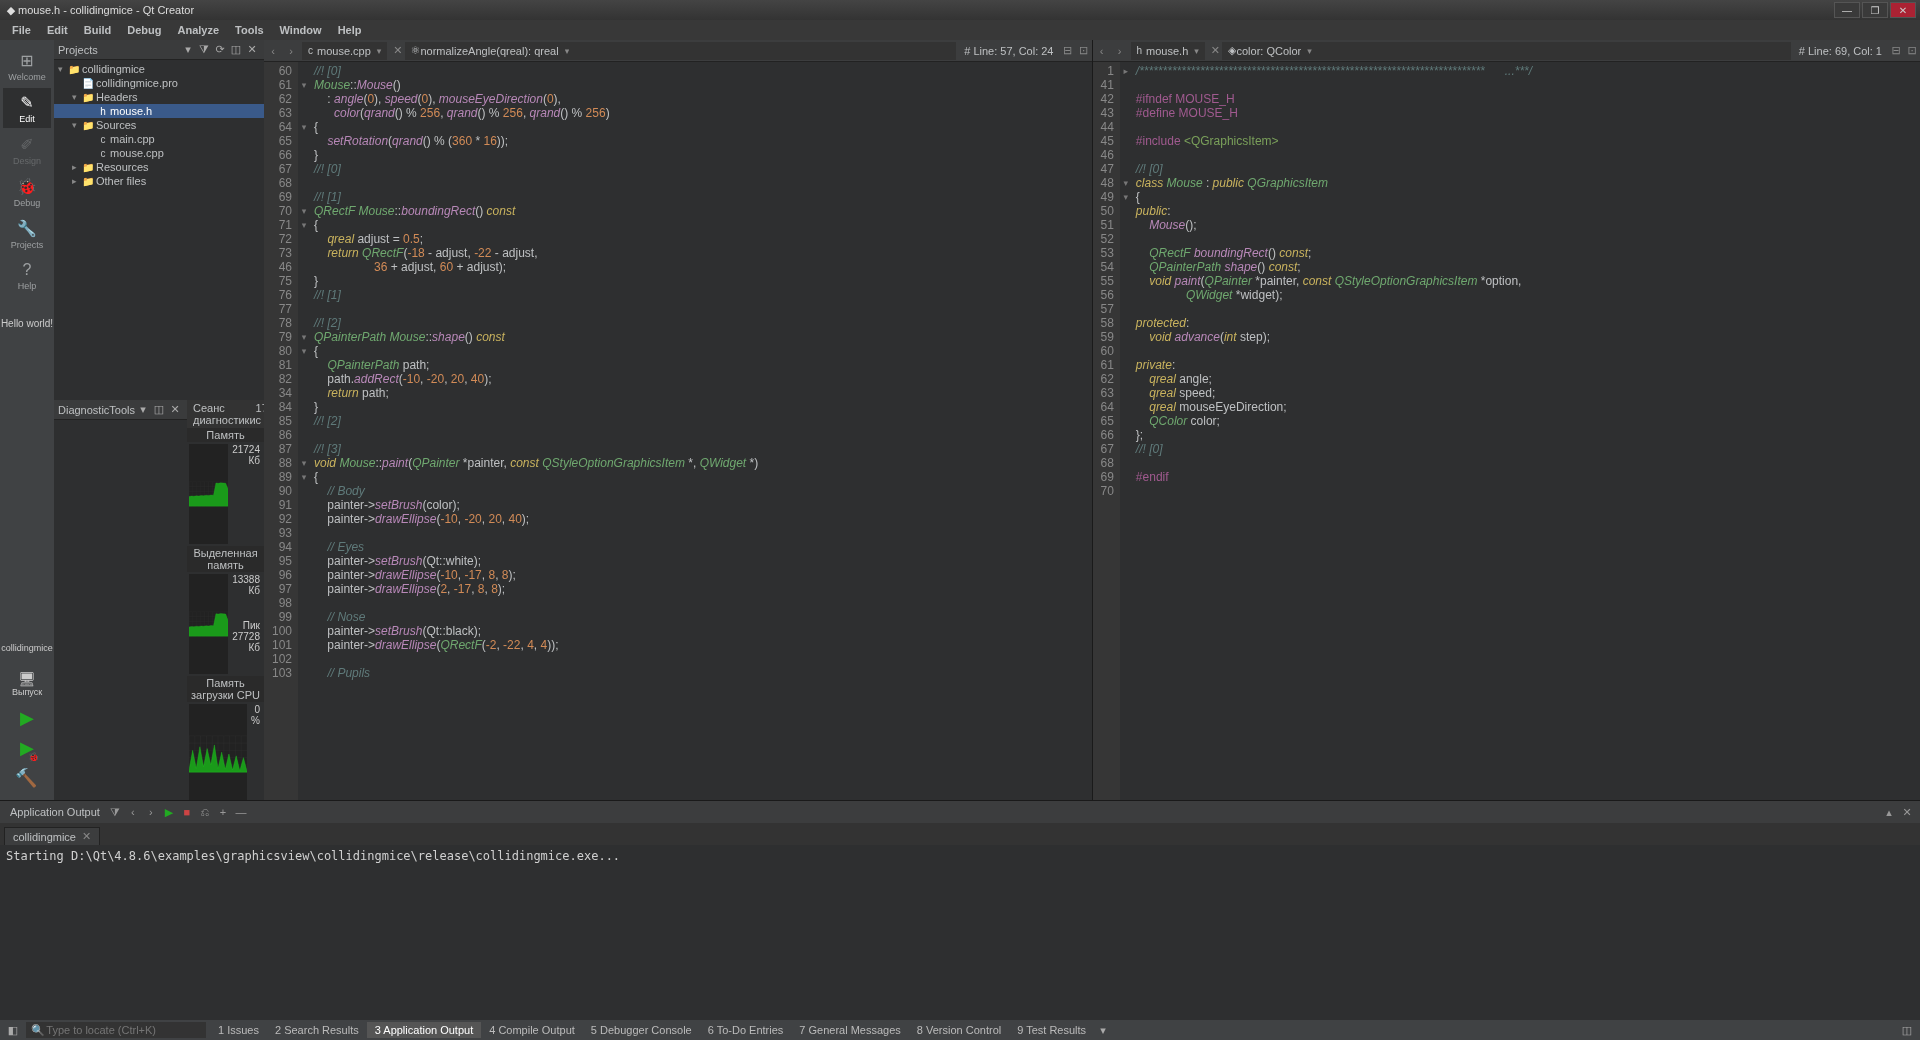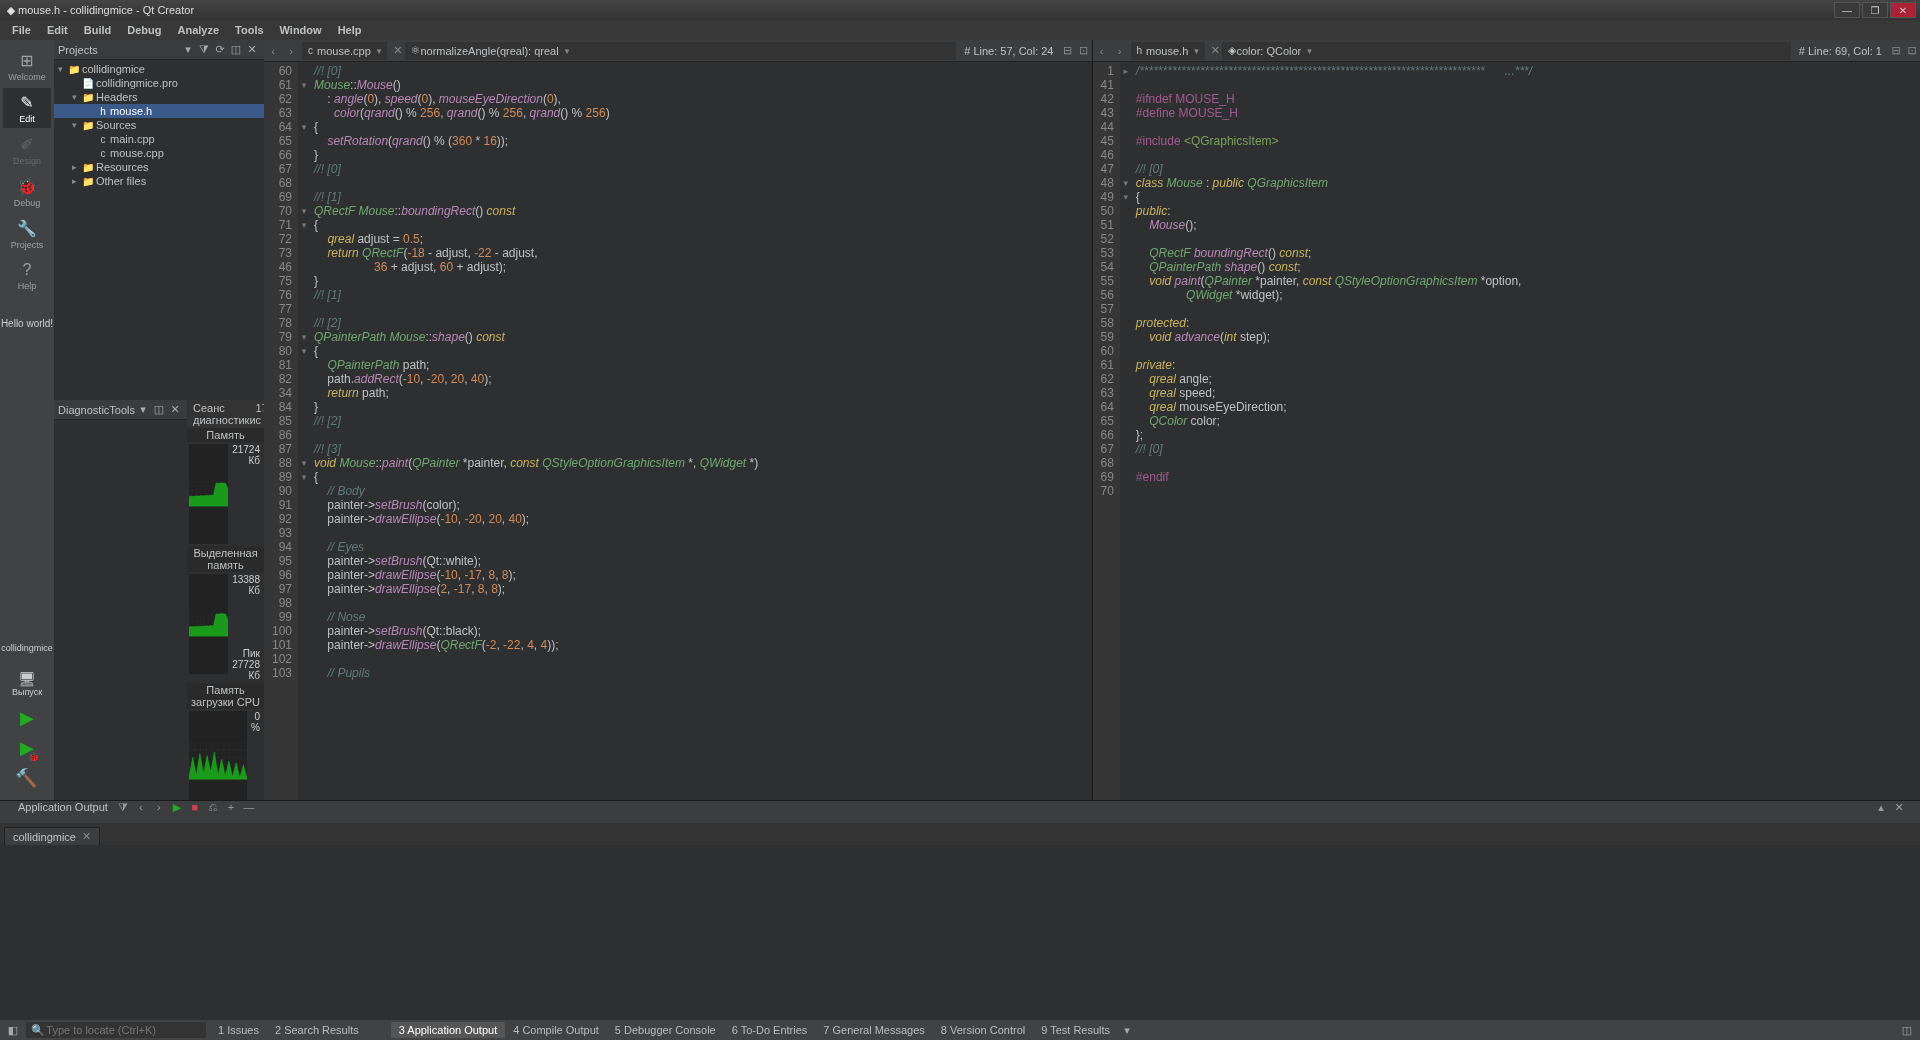--- a/index.html
+++ b/index.html
@@ -64,31 +64,31 @@
 .c-kw { color: #c9b35e; font-style: italic; }
 .c-type { color: #6fa86f; font-style: italic; }
 .c-func { color: #b888b8; font-style: italic; }
 .c-num { color: #d28b57; }
 .c-str { color: #7aa05a; }
 .c-cmt { color: #5f7a7a; font-style: italic; }
 .c-pre { color: #a05a8f; }
 .c-op { color: #bec0c2; }
 .output { height: 220px; background: #2e2f30; border-top: 1px solid #1a1a1a; display: flex; }
 .output .body { flex: 1; display: flex; flex-direction: column; }
-.outhdr { height: 22px; background: #3c3d3e; display: flex; align-items: flex-start; padding: 0 12px; font-size: 11px; }
+.outhdr { height: 22px; background: #3c3d3e; display: flex; align-items: center; padding: 0 4px; font-size: 11px; }
 .outhdr .btn { width: 18px; text-align: center; cursor: pointer; color: #999; }
 .outhdr .btn.stop { color: #c44; }
 .outhdr .lbl { padding: 0 6px; }
 .outtabs { height: 22px; background: #333; display: flex; align-items: flex-end; padding-left: 4px; }
 .outtab { background: #3c3d3e; padding: 2px 8px; font-size: 11px; border: 1px solid #222; border-bottom: none; margin-right: 2px; display: flex; align-items: center; }
 .outtab .x { margin-left: 6px; cursor: pointer; color: #888; }
 .outtext { flex: 1; font-family: Consolas, monospace; font-size: 12px; padding: 4px 6px; color: #d0d0d0; white-space: pre; overflow: auto; }
 .statusbar { height: 20px; background: #404244; display: flex; align-items: center; font-size: 11px; padding: 0 4px; position: absolute; bottom: 0; left: 0; right: 0; }
 .statusbar .sbtn { padding: 2px 8px; cursor: pointer; color: #bbb; }
-.statusbar .sbtn.active { background: #555; color: #fff; margin-left: 24px; }
+.statusbar .sbtn.active { background: #555; color: #fff; }
 .statusbar .locate { flex: 0 0 180px; background: #333; height: 16px; display: flex; align-items: center; padding: 0 4px; margin: 0 4px; }
 .statusbar .locate input { background: transparent; border: none; color: #888; font-size: 11px; width: 100%; outline: none; }
 .statusbar .sic { width: 18px; text-align: center; color: #aaa; }
 </style>
 </head>
 <body>
 
 <div class="titlebar">
   <span style="width:14px;text-align:center">◆</span>
   <span>mouse.h - collidingmice - Qt Creator</span>
@@ -273,21 +273,21 @@
                 <line x1="0" x2="160" y1="0" y2="0" stroke="#333"></line>
                 <line x1="0" x2="160" y1="20" y2="20" stroke="#333"></line>
                 <line x1="0" x2="160" y1="40" y2="40" stroke="#333"></line>
                 <line x1="0" x2="160" y1="60" y2="60" stroke="#333"></line>
                 <line x1="0" x2="160" y1="80" y2="80" stroke="#333"></line>
                 <line x1="0" x2="160" y1="100" y2="100" stroke="#333"></line>
                 <path d="M0,100 L0,62 L10,60 L20,61 L30,59 L40,60 L50,58 L60,59 L70,57 L80,58 L90,56 L100,57 L110,8 L120,9 L130,7 L140,8 L150,9 L160,35 L160,100 Z" fill="#1a9a1a" stroke="#2c2"></path>
               </svg></div>
           <div class="graphval">
               <div>13388 Кб</div>
-              <div style="margin-top:52px">Пик</div>
+              <div style="margin-top:24px">Пик</div>
               <div>27728 Кб</div>
             </div>
         </div>
         <div class="graphlabel">Память загрузки CPU</div>
         <div class="graphrow">
           <div class="graphbox"><svg id="g2" viewBox="0 0 160 100">
                 <line x1="0" x2="0" y1="0" y2="100" stroke="#333"></line>
                 <line x1="16" x2="16" y1="0" y2="100" stroke="#333"></line>
                 <line x1="32" x2="32" y1="0" y2="100" stroke="#333"></line>
                 <line x1="48" x2="48" y1="0" y2="100" stroke="#333"></line>
@@ -535,20 +535,21 @@
       <span style="flex:1"></span>
       <span class="btn">▴</span>
       <span class="btn">✕</span>
     </div>
     <div class="outtabs">
       <div class="outtab">
           <span>collidingmice</span>
           <span class="x">✕</span>
         </div>
     </div>
+    <div class="outtext">Starting D:\Qt\4.8.6\examples\graphicsview\collidingmice\release\collidingmice.exe...</div>
   </div>
 </div>
 
 <div class="statusbar">
   <span class="sic">◧</span>
   <div class="locate">
     <span class="sic">🔍</span>
     <input placeholder="Type to locate (Ctrl+K)" style="">
   </div>
   <div id="statuspanes" style="display:flex">

